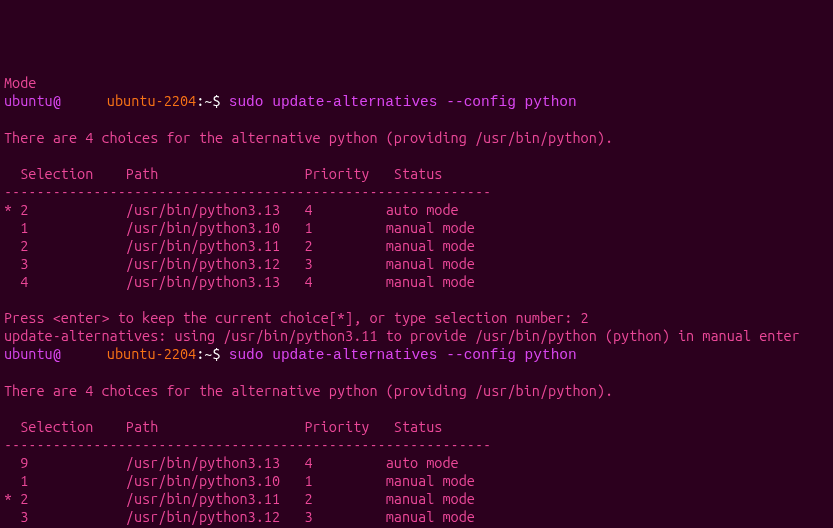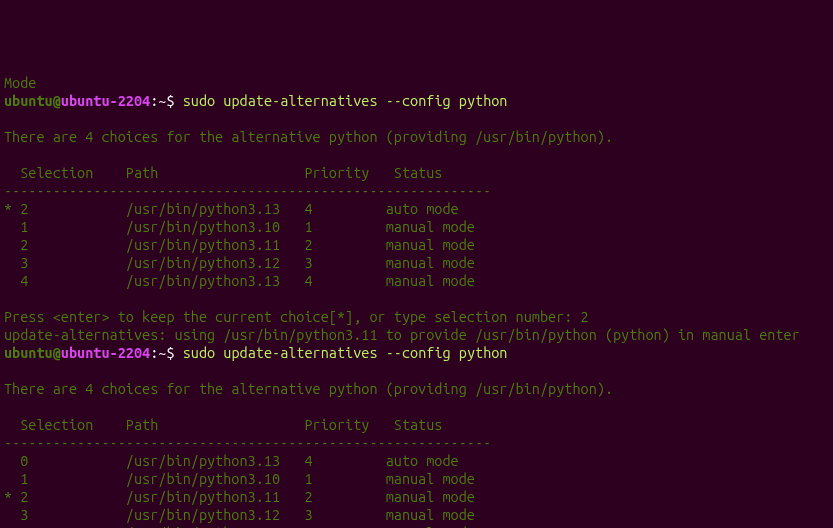--- a/index.html
+++ b/index.html
@@ -12,27 +12,27 @@
       color: #ffffff;
       font-family: 'Ubuntu Mono', 'Consolas', 'Courier New', monospace;
       font-size: 14.5px;
       line-height: 18px;
       padding: 2px 4px;
       width: 833px;
       height: 528px;
       overflow: hidden;
       white-space: pre;
     }
-    .user { color: #4d7c0f; font-weight: bold; }
-    .host { color: #d946ef; font-weight: bold; }
+    .user { color: #d946ef; font-weight: normal; }
+    .host { color: #f97316; font-weight: normal; margin-left: 46px; }
     .colon { color: #ffffff; }
     .path { color: #ffffff; }
     .dollar { color: #ffffff; }
-    .cmd { color: #bef264; }
-    .out { color: #4d7c0f; margin-top: 48px; }
+    .cmd { color: #d946ef; font-family: Liberation Mono, monospace; }
+    .out { color: #ec4899; margin-top: 48px; }
     .prompt-line { display: block; }
   </style>
 </head>
 <body>
 
 
 
 <span class="out">Mode</span>
 <span class="prompt-line"><span class="user">ubuntu</span><span class="user">@</span><span class="host">ubuntu-2204</span><span class="colon">:</span><span class="path">~</span><span class="dollar">$</span> <span class="cmd">sudo update-alternatives --config python</span></span>
 <span class="out">There are 4 choices for the alternative python (providing /usr/bin/python).</span>
@@ -45,21 +45,21 @@
 <span class="out">  3            /usr/bin/python3.12   3         manual mode</span>
 <span class="out">  4            /usr/bin/python3.13   4         manual mode</span>
 
 <span class="out">Press &lt;enter&gt; to keep the current choice[*], or type selection number: 2</span>
 <span class="out">update-alternatives: using /usr/bin/python3.11 to provide /usr/bin/python (python) in manual enter</span>
 <span class="prompt-line"><span class="user">ubuntu</span><span class="user">@</span><span class="host">ubuntu-2204</span><span class="colon">:</span><span class="path">~</span><span class="dollar">$</span> <span class="cmd">sudo update-alternatives --config python</span></span>
 <span class="out">There are 4 choices for the alternative python (providing /usr/bin/python).</span>
 
 <span class="out">  Selection    Path                  Priority   Status</span>
 <span class="out">------------------------------------------------------------</span>
-<span class="out">  0            /usr/bin/python3.13   4         auto mode</span>
+<span class="out">  9            /usr/bin/python3.13   4         auto mode</span>
 <span class="out">  1            /usr/bin/python3.10   1         manual mode</span>
 <span class="out">* 2            /usr/bin/python3.11   2         manual mode</span>
 <span class="out">  3            /usr/bin/python3.12   3         manual mode</span>
 <span class="out">  4            /usr/bin/python3.13   4         manual mode</span>
 
 
 
 
 
 

